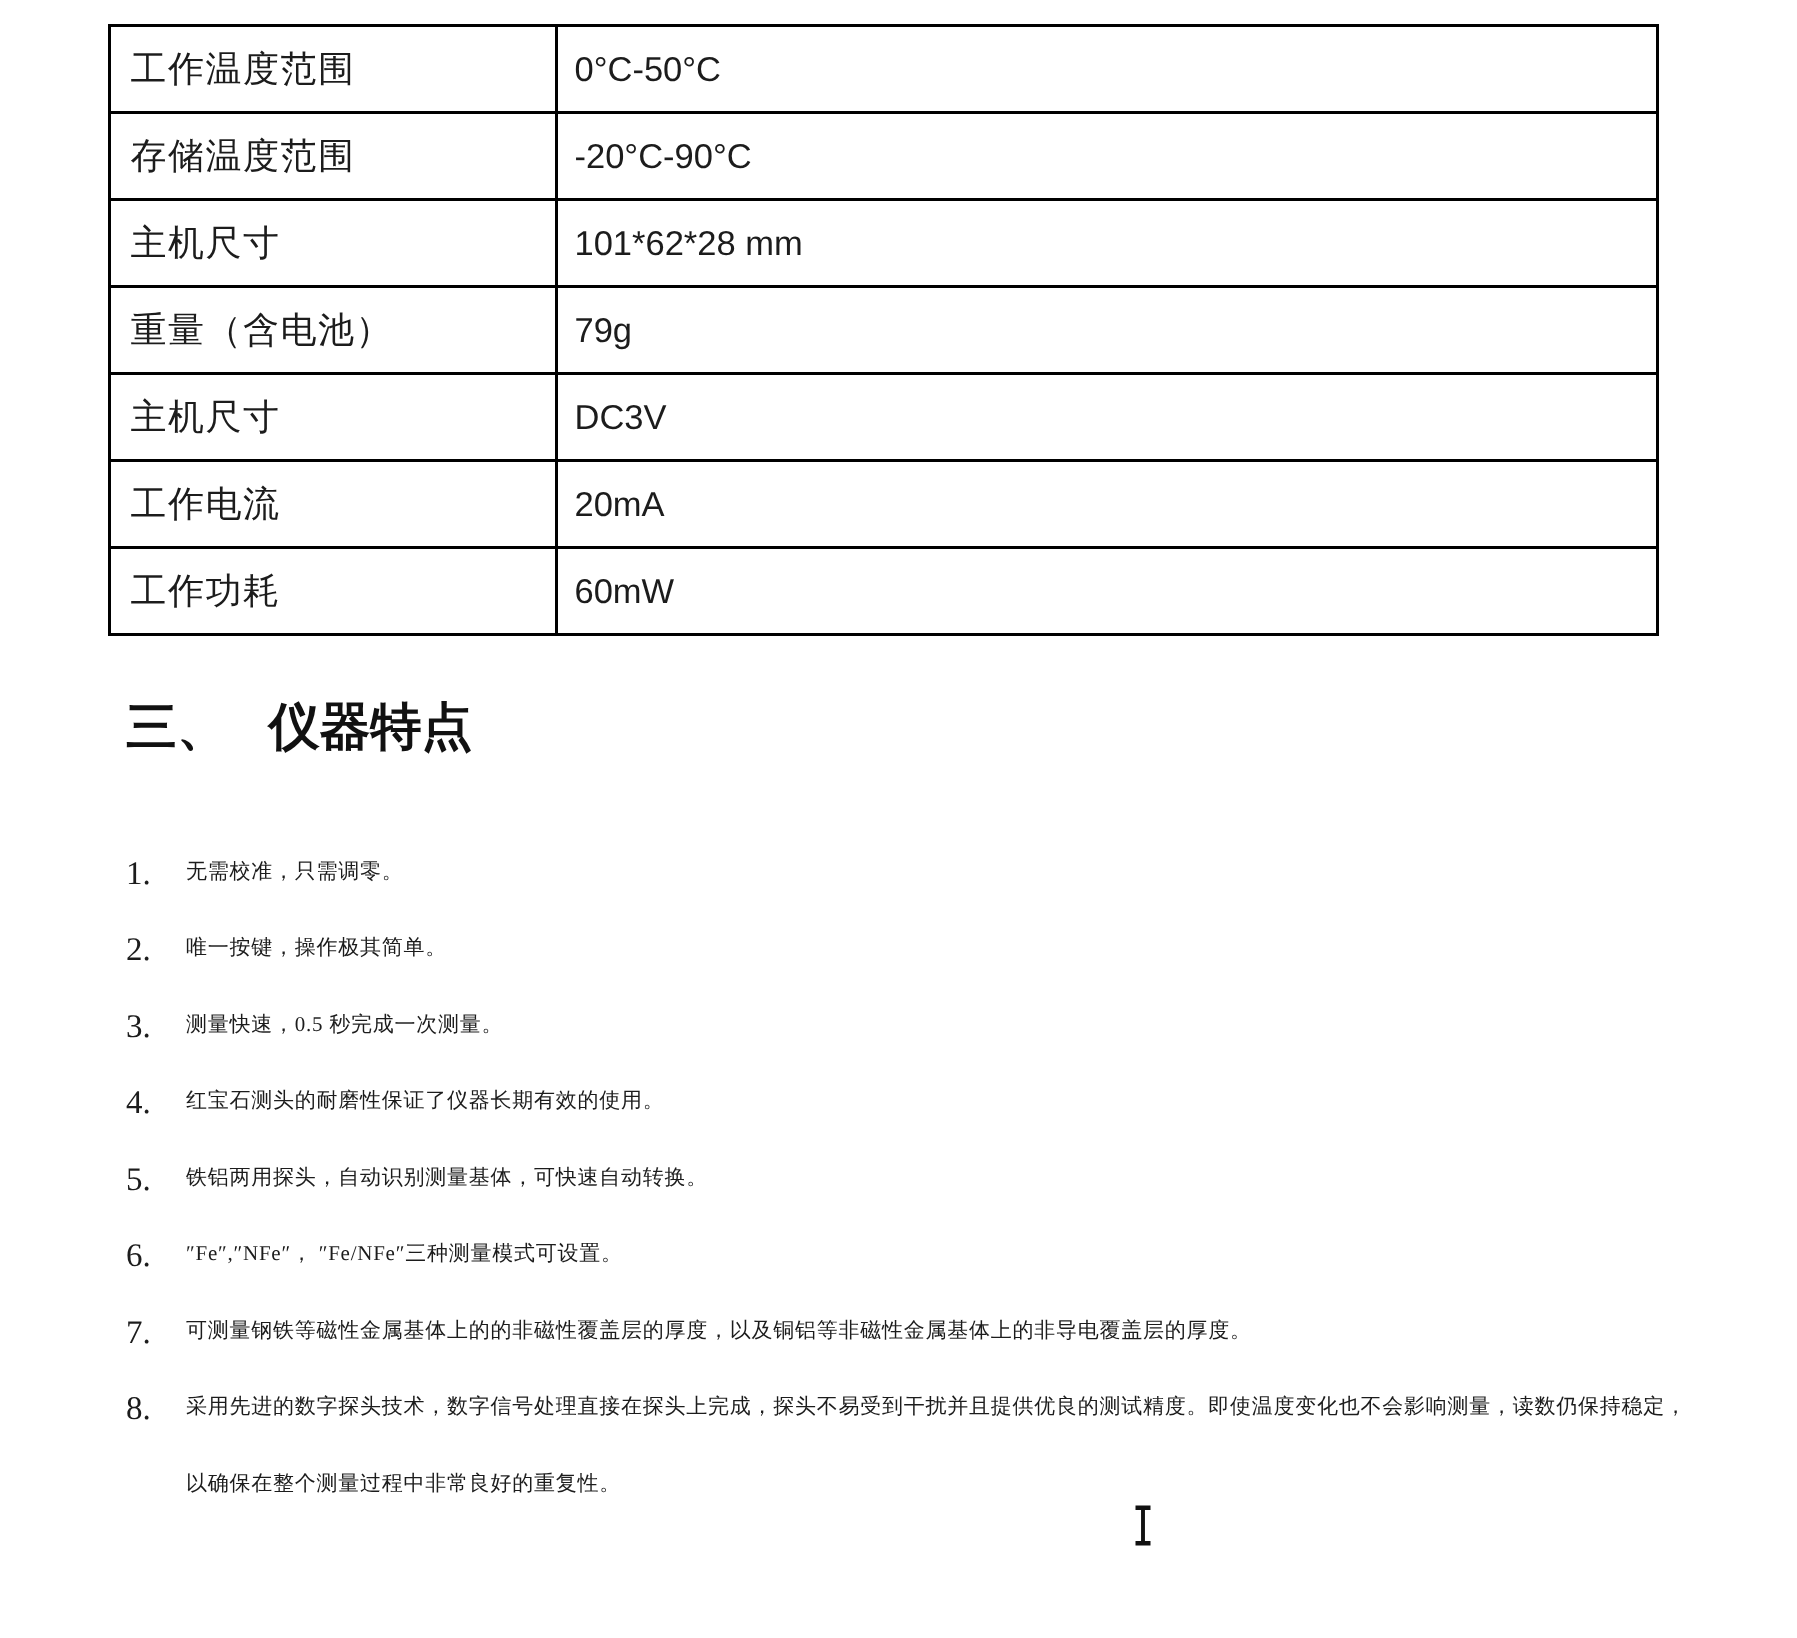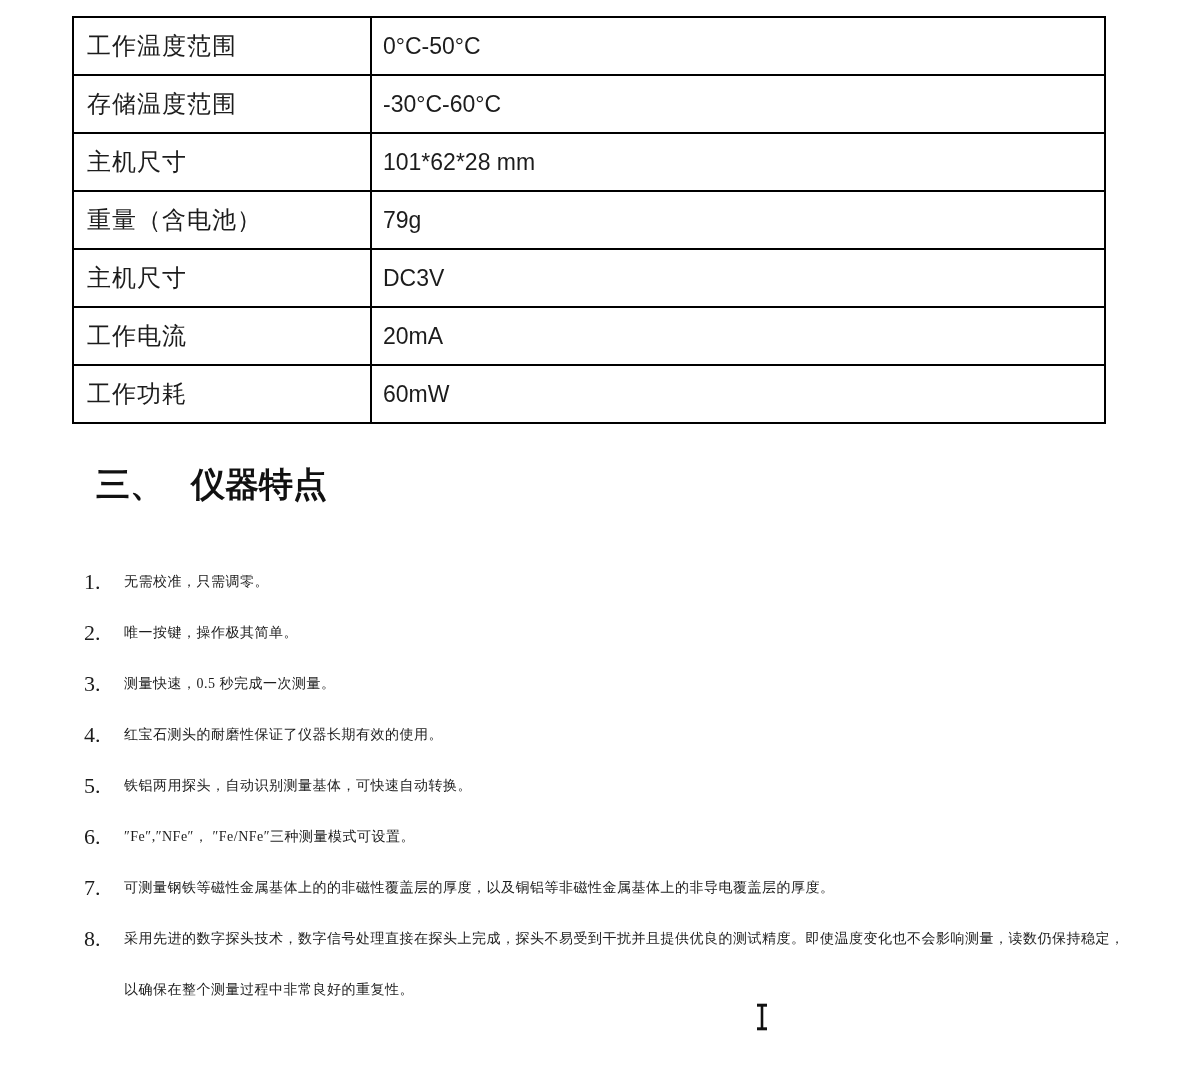--- a/index.html
+++ b/index.html
@@ -45,21 +45,20 @@
 
   
   .section-heading {
     position: absolute;
     left: 84px;
     top: 462px;
     font-size: 34px;
     font-weight: bold;
     color: #111111;
     white-space: nowrap;
-    margin-left: 12px;
   }
   .section-heading .h-num {
     margin-right: 27px;
   }
 
   
   .feature-list {
     position: absolute;
     left: 84px;
     top: 556px;
@@ -95,21 +94,21 @@
 <body>
 
 <table class="spec-table">
   <tbody>
     <tr>
       <td class="label-cell">工作温度范围</td>
       <td class="value-cell">0°C-50°C</td>
     </tr>
     <tr>
       <td class="label-cell">存储温度范围</td>
-      <td class="value-cell">-30°C-60°C</td>
+      <td class="value-cell">-20°C-90°C</td>
     </tr>
     <tr>
       <td class="label-cell">主机尺寸</td>
       <td class="value-cell">101*62*28 mm</td>
     </tr>
     <tr>
       <td class="label-cell">重量（含电池）</td>
       <td class="value-cell">79g</td>
     </tr>
     <tr>

